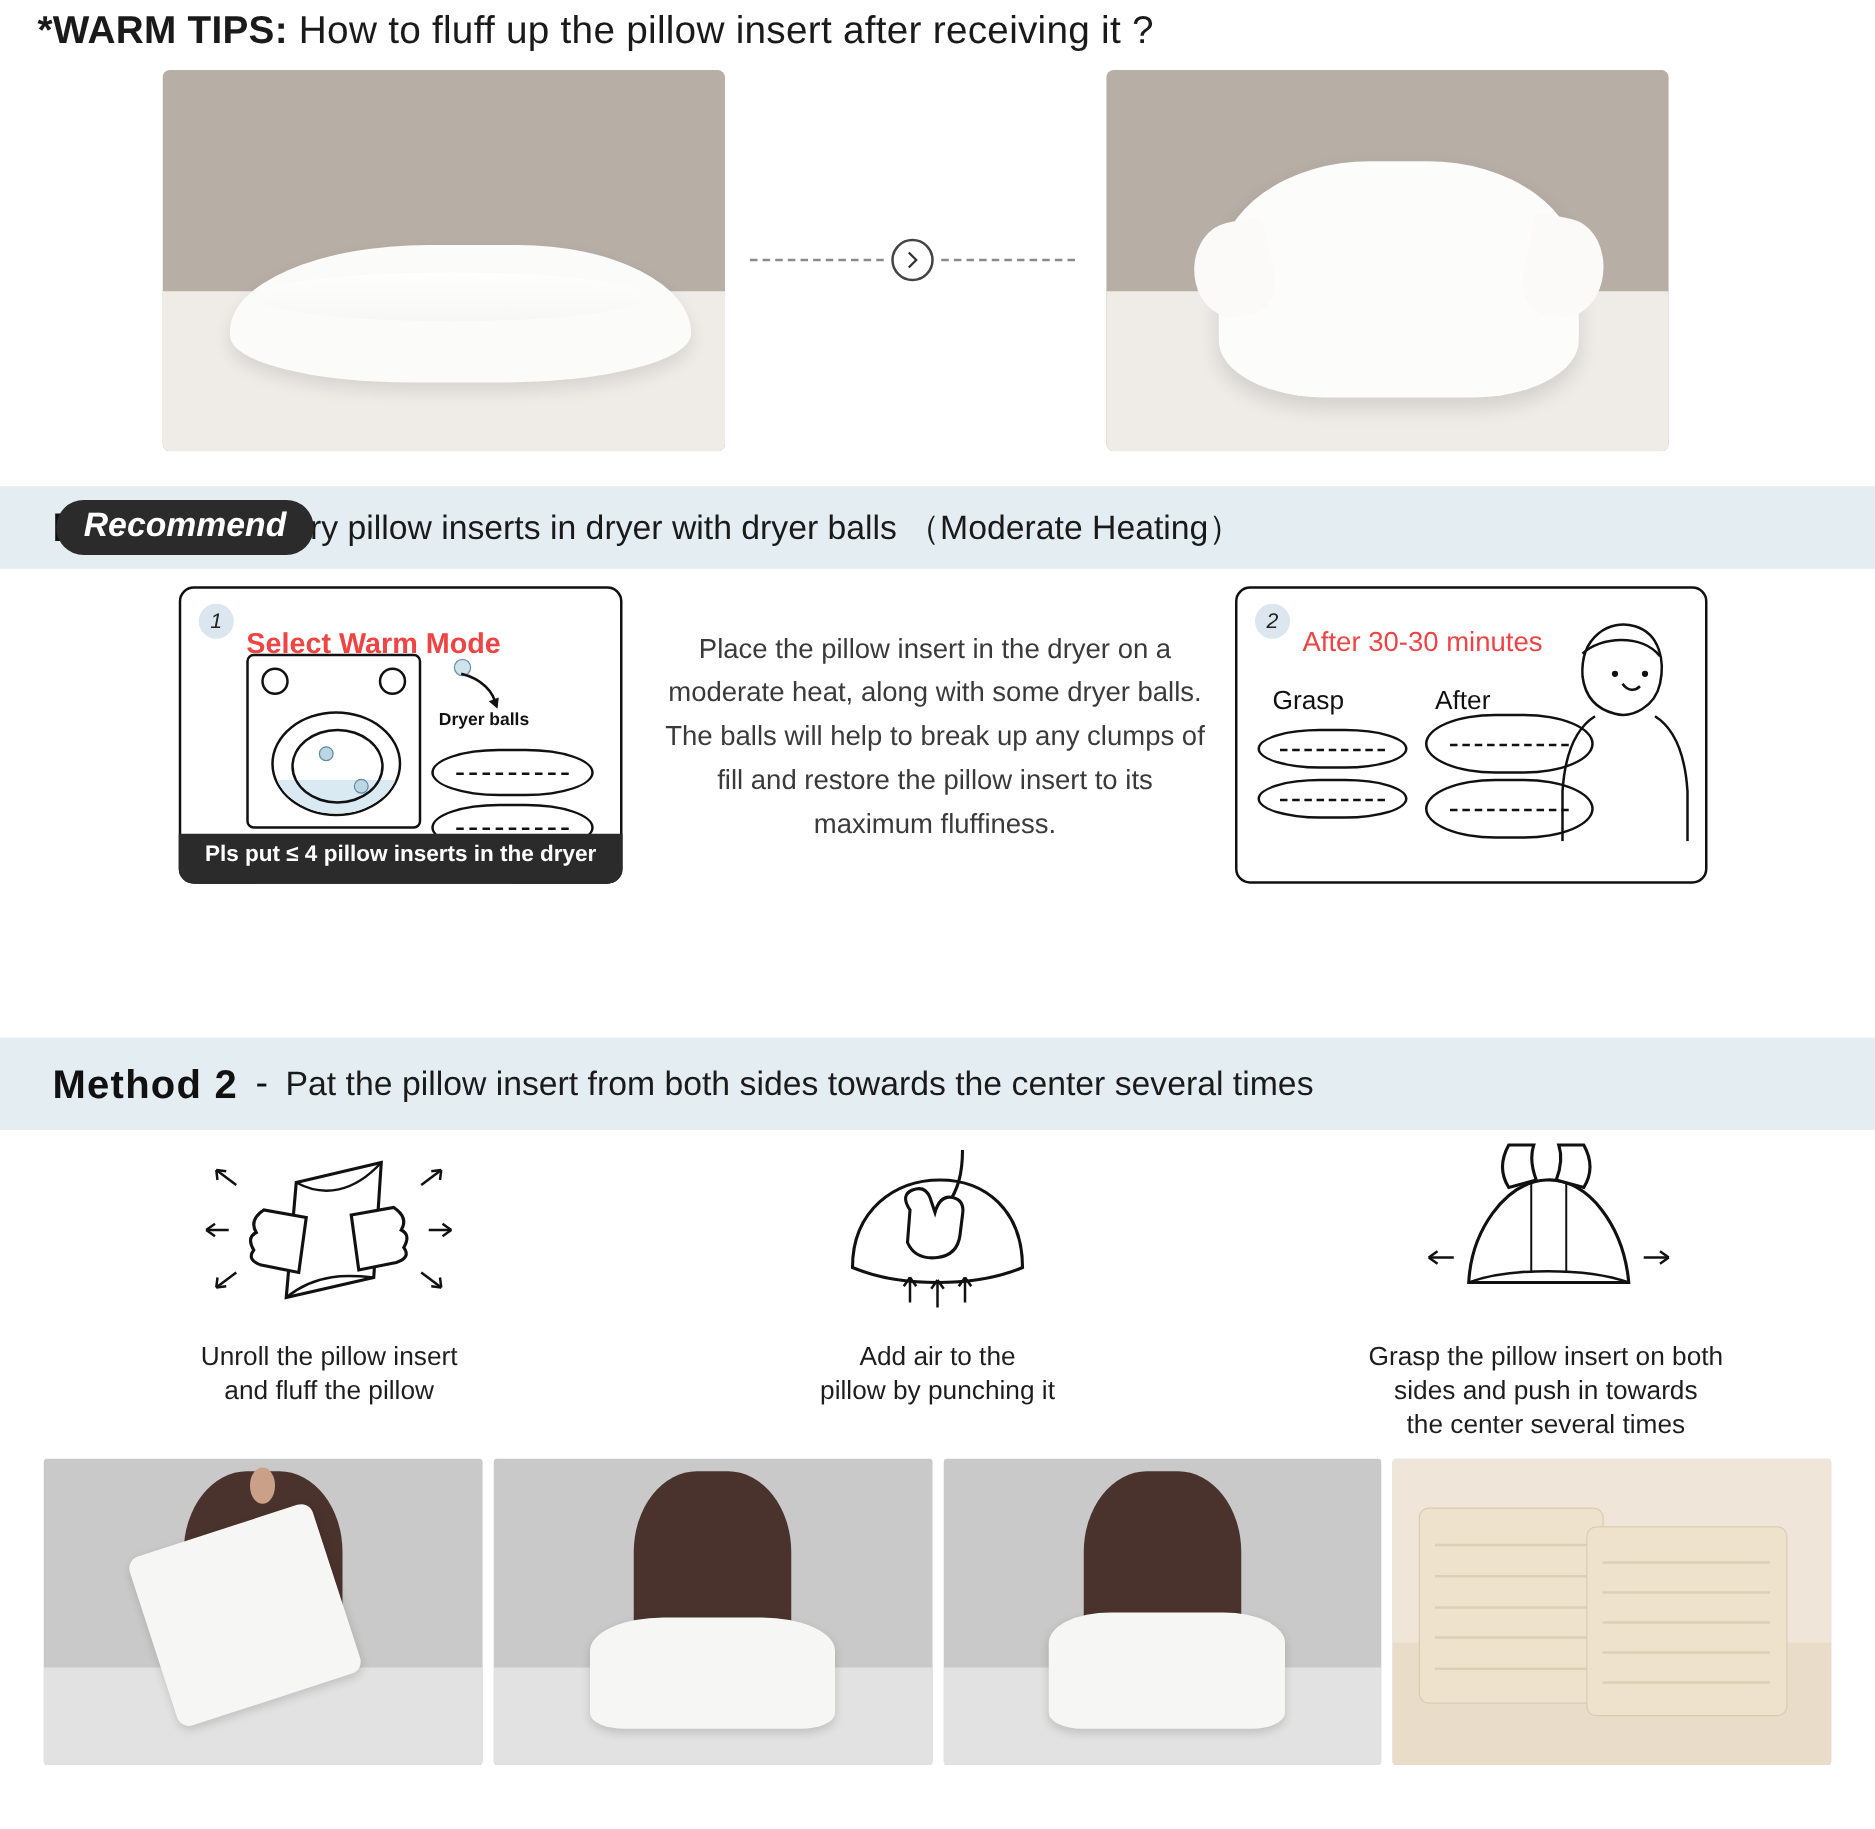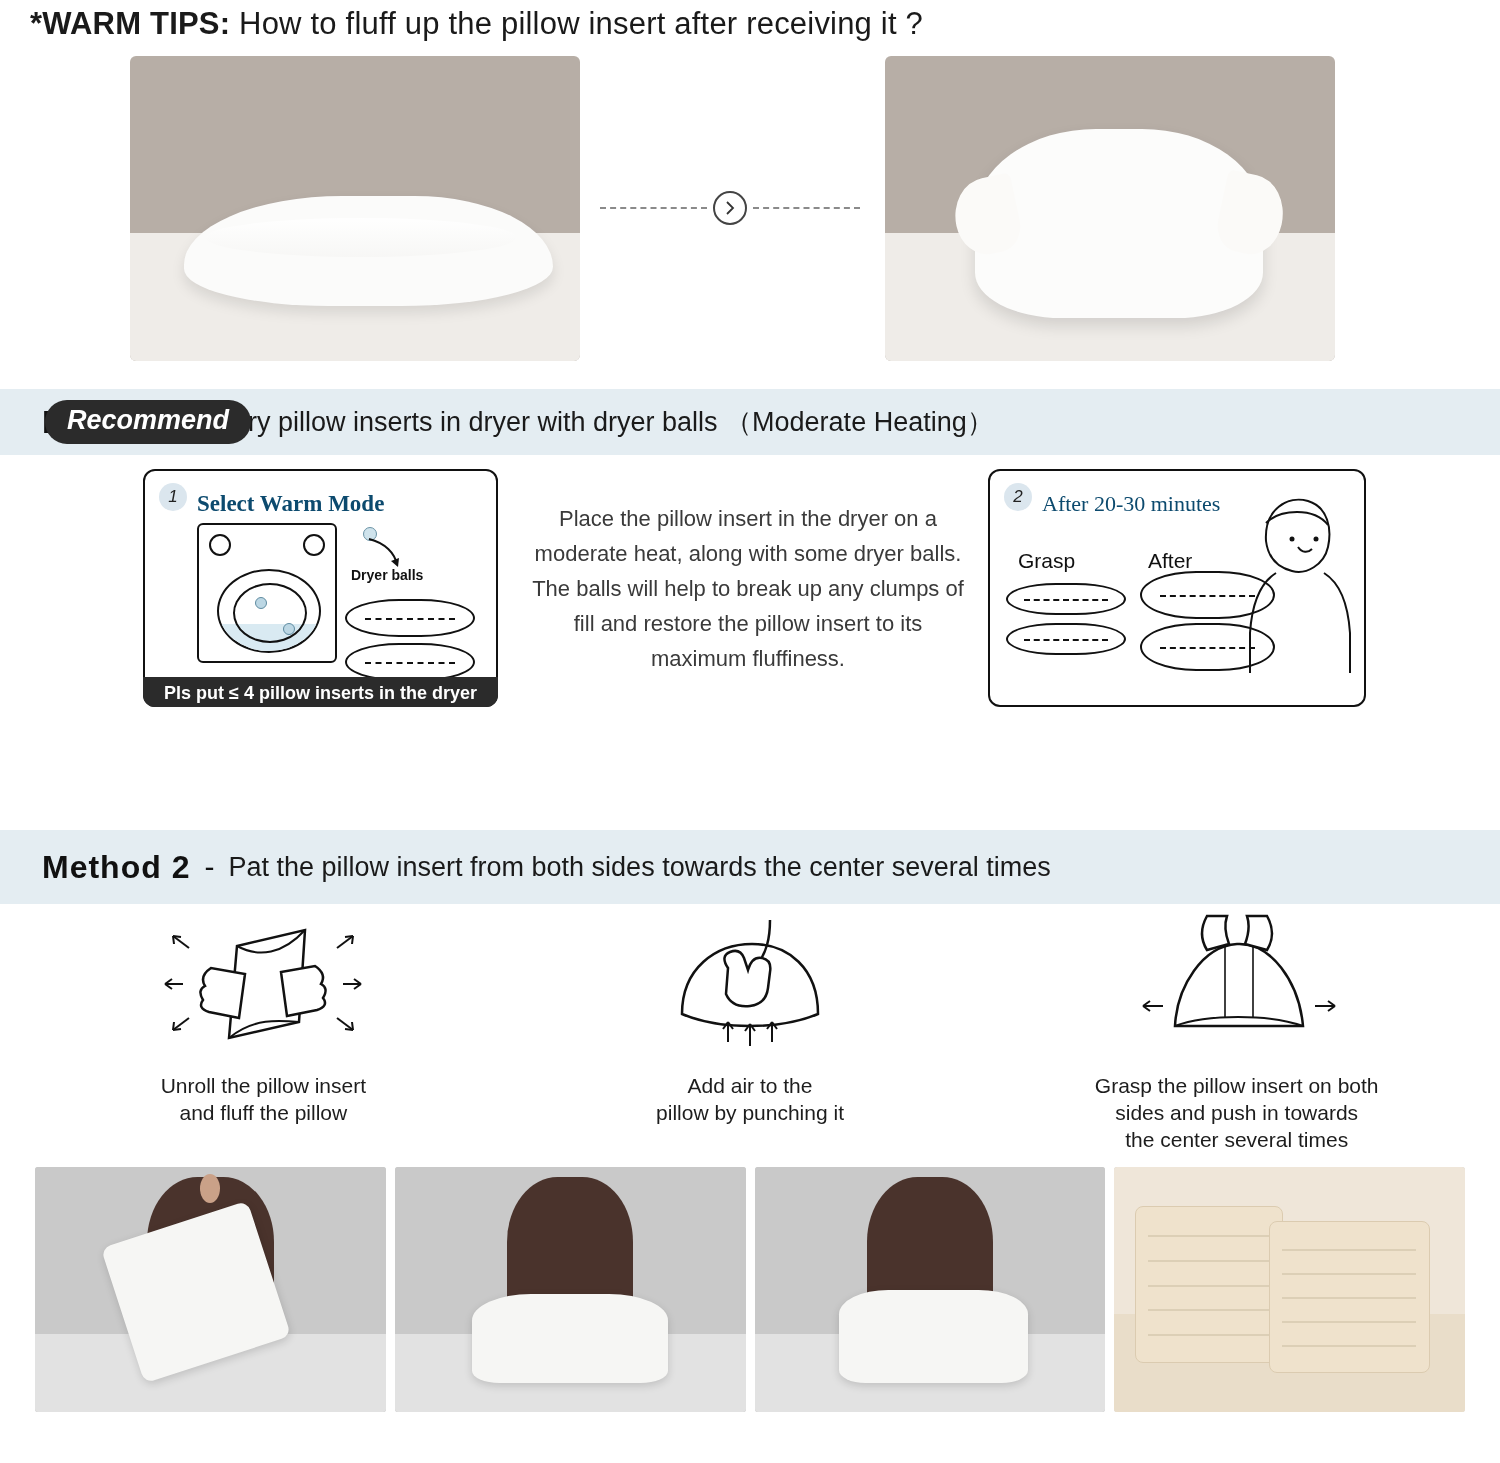--- a/index.html
+++ b/index.html
@@ -153,37 +153,36 @@
     width:28px; height:28px;
     border-radius:50%;
     background:#dbe6ee;
     color:#222;
     font-size:17px;
     font-style:italic;
     display:flex; align-items:center; justify-content:center;
   }
   .step-label {
     position:absolute;
-    left:52px; top:20px;
+    left:52px; top:30px;
     font-size:23px;
     font-weight:bold;
-    color:#0c4a6e;
-    font-family:Liberation Serif, serif;
+    color:#ef4444;
   }
   .card-right .step-label { font-weight:normal; font-size:22px; }
 
   .footer-bar {
     position:absolute;
     left:-2px; right:-2px; bottom:-2px;
     background:#2b2b2b;
     color:#fff;
     font-size:18px;
     font-weight:bold;
     text-align:center;
-    padding:6px 0 3px;
+    padding:6px 0 13px;
     border-radius:0 0 12px 12px;
   }
 
   
   .washer {
     position:absolute; left:52px; top:52px;
     width:140px; height:140px;
     border:2px solid #111;
     border-radius:6px;
   }
@@ -416,21 +415,21 @@
         <div class="dashline"></div>
       </div>
 
     <div class="footer-bar">Pls put ≤ 4 pillow inserts in the dryer</div>
   </div>
 
   <div class="m1-text">Place the pillow insert in the dryer on a moderate heat, along with some dryer balls. The balls will help to break up any clumps of fill and restore the pillow insert to its maximum fluffiness.</div>
 
   <div class="card card-right">
     <div class="step-num">2</div>
-    <div class="step-label">After 20-30 minutes</div>
+    <div class="step-label">After 30-30 minutes</div>
 
     <div class="ba-label before-label">Grasp</div>
     <div class="ba-label after-label">After</div>
 
     <div class="rp rp-b1">
         <div class="dashline"></div>
       </div>
     <div class="rp rp-b2">
         <div class="dashline"></div>
       </div>

